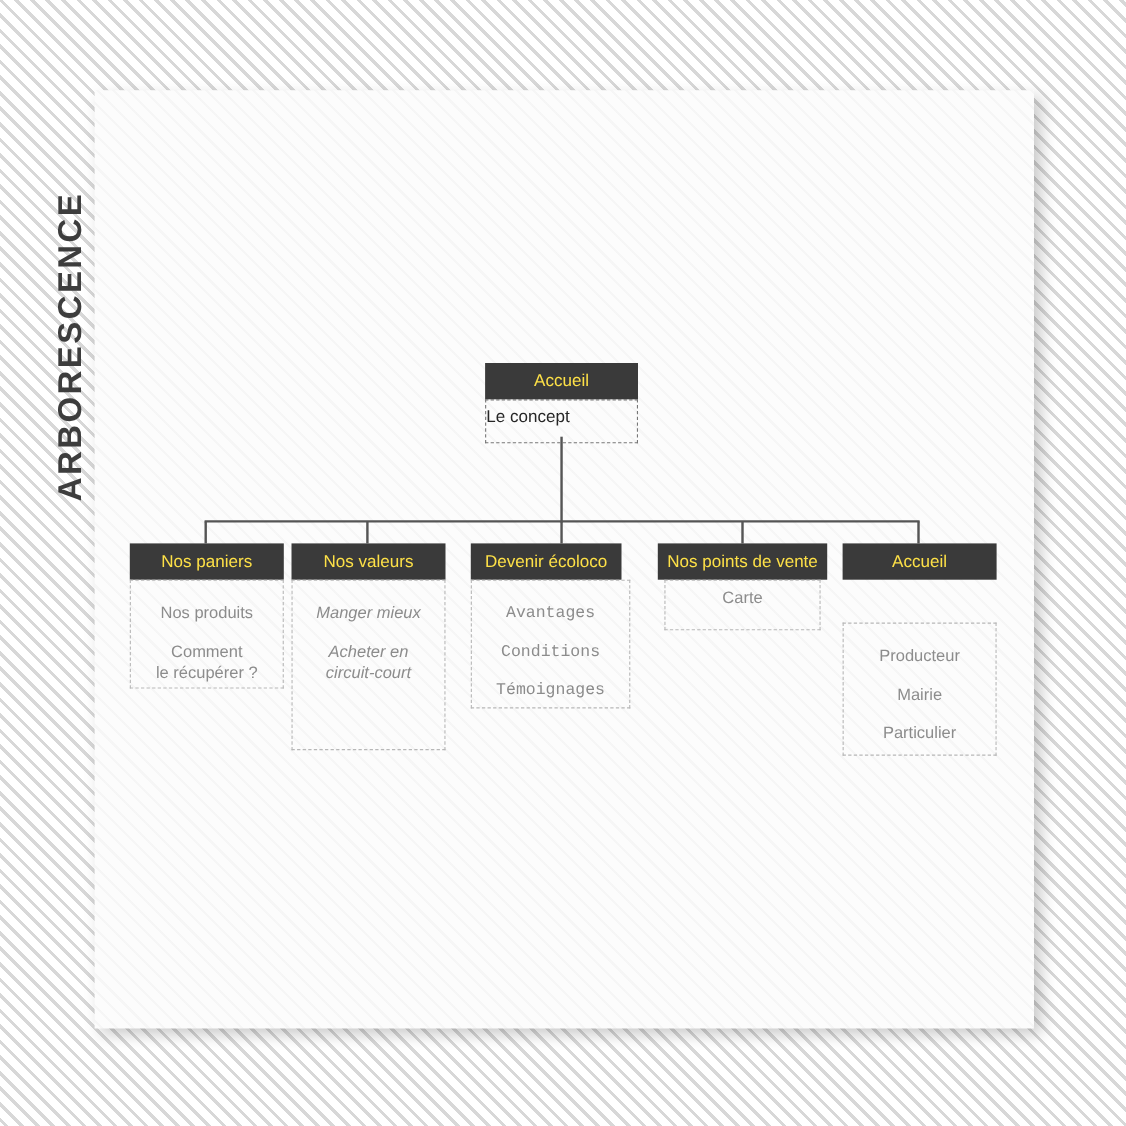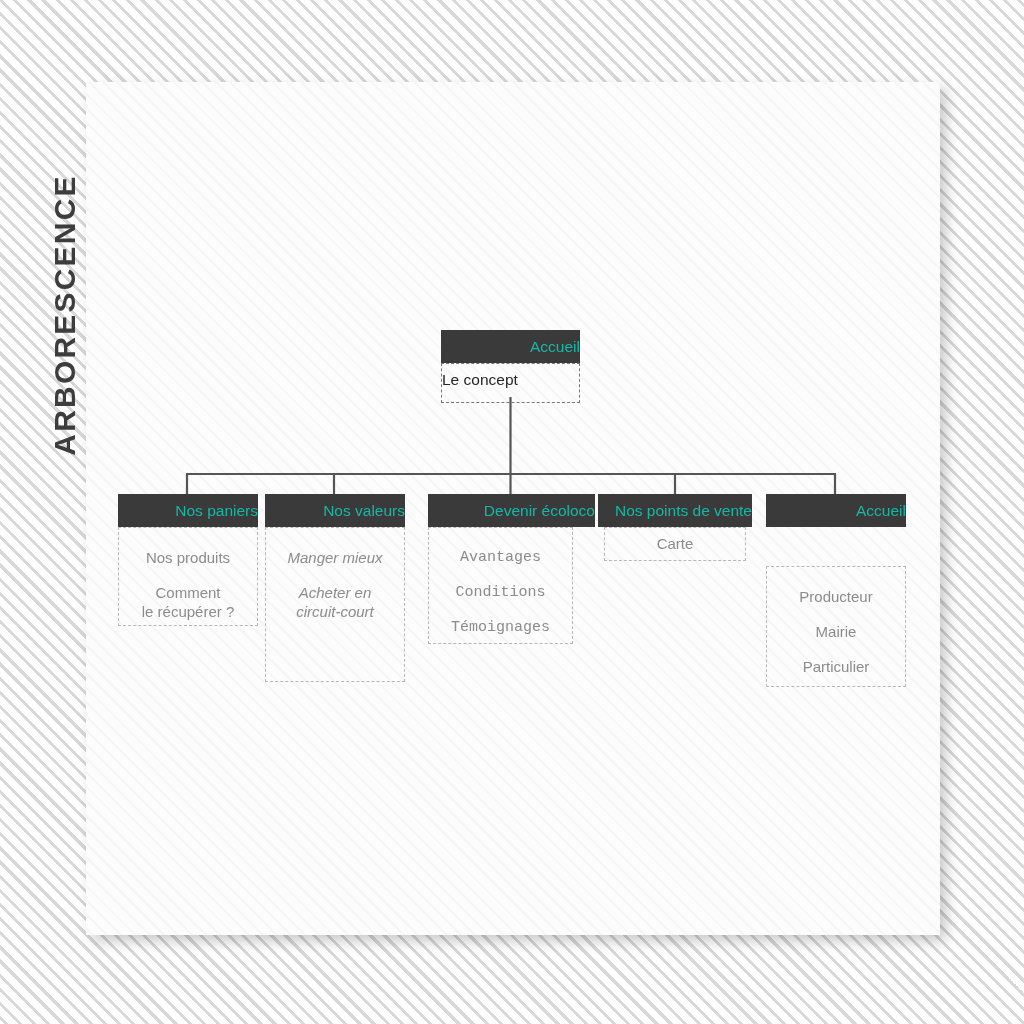--- a/index.html
+++ b/index.html
@@ -80,23 +80,23 @@
     pointer-events: none;
   }
 
   
   .node {
     position: absolute;
   }
 
   .node-header {
     background-color: #3a3a3a;
-    color: #14b8a6;
+    color: #fde047;
     font-size: 15.5px;
-    text-align: right;
+    text-align: center;
     height: 33px;
     line-height: 33px;
     white-space: nowrap;
     overflow: hidden;
   }
 
   .node-body {
     border: 1px dashed #b7b7b7;
     box-sizing: border-box;
     padding: 12px 0 12px 0;
@@ -124,21 +124,21 @@
     color: #262626;
     font-size: 15.5px;
     line-height: 32px;
     font-weight: 500;
   }
 
   
   .carte-body {
     border: 1px dashed #b7b7b7;
     box-sizing: border-box;
-    height: 34px;
+    height: 46px;
     line-height: 32px;
     padding: 0;
   }
   .carte-body .sub-item {
     padding: 0;
     line-height: 32px;
   }
 </style>
 </head>
 <body>
@@ -179,21 +179,21 @@
 
   <div class="node" style="left:265px; top:494px; width:140px;">
     <div class="node-header">Nos valeurs</div>
     <div class="node-body" style="height:155px;font-style:italic;">
       <div class="sub-item">Manger mieux</div>
       <div class="sub-item">Acheter en<br>circuit-court</div>
     </div>
   </div>
 
   <div class="node" style="left:428px; top:494px; width:145px;">
-    <div class="node-header" style="width:167px;">Devenir écoloco</div>
+    <div class="node-header" style="width:137px;">Devenir écoloco</div>
     <div class="node-body" style="height:117px;font-family:Liberation Mono, monospace;">
       <div class="sub-item">Avantages</div>
       <div class="sub-item">Conditions</div>
       <div class="sub-item">Témoignages</div>
     </div>
   </div>
 
   <div class="node" style="left:598px; top:494px; width:154px;">
     <div class="node-header" style="width:154px;">Nos points de vente</div>
     <div class="node-body carte-body" style="width:142px; margin-left:6px;">

